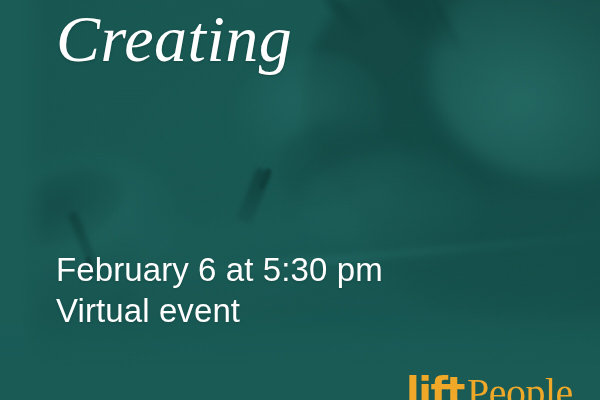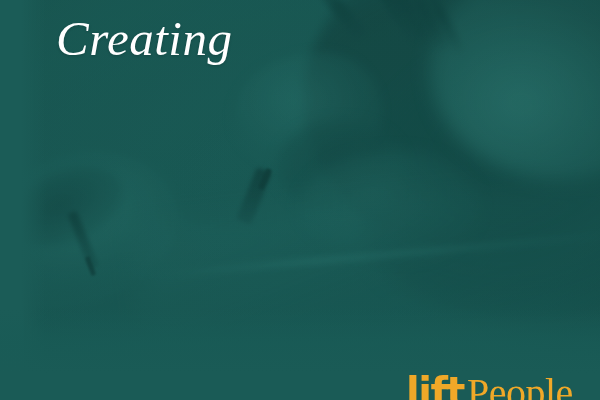--- a/index.html
+++ b/index.html
@@ -253,21 +253,21 @@
   .title-block {
     position: absolute;
     left: 56px;
     top: 8px;
     color: #ffffff;
   }
   .title-line {
     font-family: "Liberation Serif", "DejaVu Serif", serif;
     font-style: italic;
     font-weight: 400;
-    font-size: 49px;
+    font-size: 66px;
     line-height: 62px;
     letter-spacing: 0.5px;
     white-space: nowrap;
     text-shadow: 0 1px 3px rgba(0,0,0,0.18);
   }
   .title-line.line-2 {
     padding-left: 22px;
   }
   .title-gap {
     display: inline-block;
@@ -354,20 +354,24 @@
     <div class="left-band"></div>
     <div class="bottom-band"></div>
   </div>
 
   <div class="content">
 
     <div class="title-block">
       <div class="title-line line-1">Creating</div>
     </div>
 
+    <div class="details-block">
+      <div class="detail-line">February 6 at 5:30 pm</div>
+      <div class="detail-line">Virtual event</div>
+    </div>
 
     <div class="logo">
       <span class="logo-mark">lift</span>
       <span class="logo-word">People</span>
     </div>
 
   </div>
 </div>
 
 </body></html>

